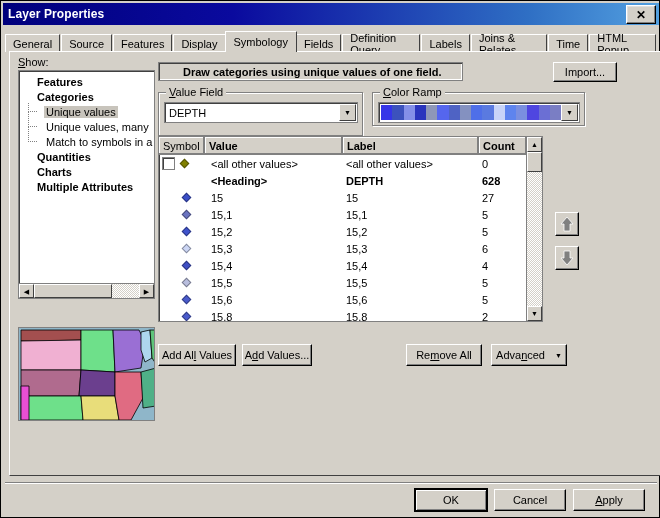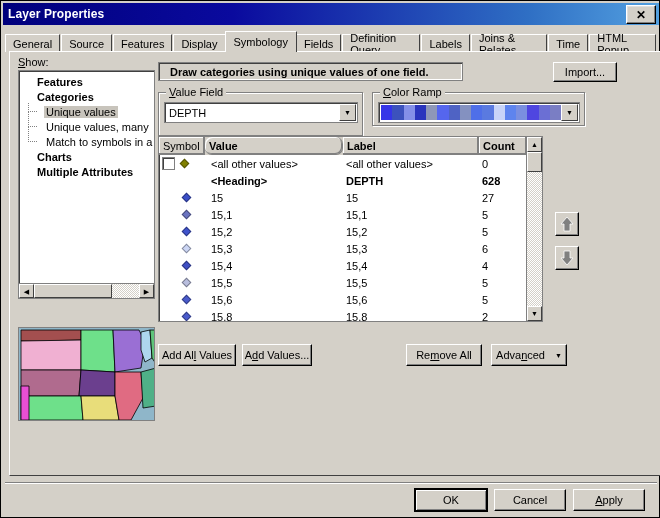--- a/index.html
+++ b/index.html
@@ -170,21 +170,21 @@
   .preview svg { display: block; }
   
   .descbar {
     position: absolute; left: 148px; top: 10px;
     width: 305px; height: 19px;
     background: #d4d0c8;
     border: 1px solid #808080;
     box-shadow: inset 1px 1px 0 #404040, inset -1px -1px 0 #fff;
     box-sizing: border-box;
     display: flex; align-items: center;
-    padding-left: 11px;
+    padding-left: 24px;
     font-weight: bold; font-size: 11px;
   }
   .btn {
     background: #d4d0c8;
     border-top: 1px solid #fff; border-left: 1px solid #fff;
     border-right: 1px solid #000; border-bottom: 1px solid #000;
     box-shadow: inset -1px -1px 0 #808080;
     box-sizing: border-box;
     display: flex; align-items: center; justify-content: center;
     font-size: 11px; cursor: default; color: #000;
@@ -249,21 +249,21 @@
     border-right: 1px solid #808080;
     border-bottom: 1px solid #808080;
     box-shadow: inset -1px -1px 0 #808080, inset 1px 1px 0 #fff;
     box-sizing: border-box;
     display: flex; align-items: center;
     padding-left: 4px;
     font-size: 11px; font-weight: bold;
     cursor: default;
   }
   .th.sym { width: 46px; font-weight: normal; }
-  .th.val { width: 138px; border-radius: 7px; }
+  .th.val { width: 138px; }
   .th.lab { width: 136px; }
   .th.cnt { width: 48px; }
   .trow { display: flex; height: 17px; align-items: center; font-size: 11px; }
   .trow.bold { font-weight: bold; }
   .td { box-sizing: border-box; display: flex; align-items: center; }
   .td.sym { width: 46px; justify-content: flex-start; padding-left: 3px; }
   .td.val { width: 138px; padding-left: 6px; }
   .td.lab { width: 136px; padding-left: 3px; }
   .td.cnt { width: 48px; padding-left: 3px; }
   .chk {
@@ -411,20 +411,23 @@
           </div>
           <div class="tree-row">
             <span class="tree-ind mid-cont">
               <span class="cont"></span>
             </span>
             <span class="lbl">Unique values, many</span>
           </div>
           <div class="tree-row">
             <span class="tree-ind last"></span>
             <span class="lbl">Match to symbols in a</span>
+          </div>
+          <div class="tree-row bold">
+            <span class="lbl">Quantities</span>
           </div>
           <div class="tree-row bold">
             <span class="lbl">Charts</span>
           </div>
           <div class="tree-row bold">
             <span class="lbl">Multiple Attributes</span>
           </div>
         </div>
       <div class="hscroll">
         <div class="sb-arrow">◀</div>

